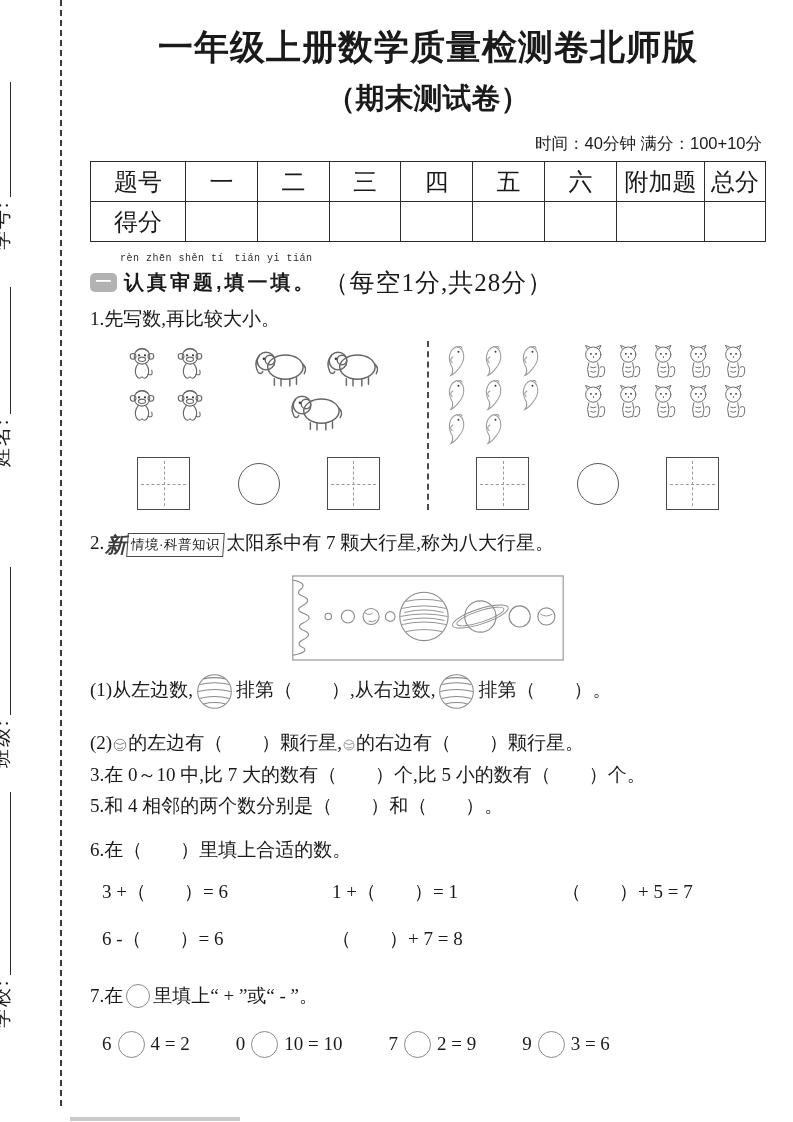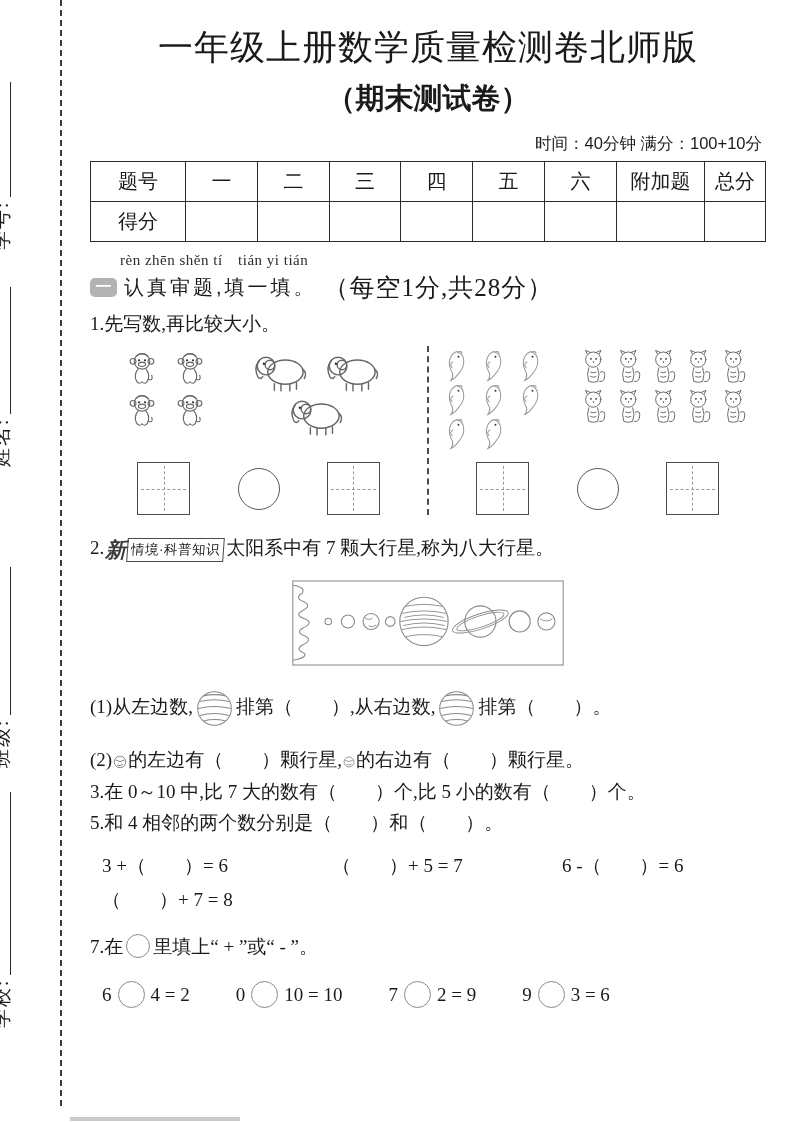--- a/index.html
+++ b/index.html
@@ -15,36 +15,36 @@
     position:absolute; left:16px; height:30px; display:flex; align-items:flex-end;
     transform:rotate(-90deg); transform-origin:0 100%;
     font-size:19px; letter-spacing:2px; white-space:nowrap;
   }
   .side-label .lbl { line-height:28px; }
   .side-line { flex:1; border-bottom:1.6px solid #2c2c2c; margin:0 2px 5px 4px; }
   .scan-artifact { position:absolute; left:70px; top:1117px; width:170px; height:4px; background:#c9c9c9; }
 
   
   .sheet { position:absolute; left:90px; top:0; width:676px; padding-top:24px; }
-  .title  { font-family:"Liberation Sans","DejaVu Sans",sans-serif; font-weight:normal; font-size:35px; text-align:center; letter-spacing:1px; }
+  .title  { font-family:"Liberation Sans","DejaVu Sans",sans-serif; font-weight:bold; font-size:35px; text-align:center; letter-spacing:1px; }
   .subtitle { font-family:"Liberation Sans","DejaVu Sans",sans-serif; font-weight:bold; font-size:29px; text-align:center; margin-top:8px; }
   .meta { text-align:right; font-size:16.5px; font-family:"Liberation Sans","DejaVu Sans",sans-serif; margin:14px 4px 6px 0; }
 
   table.score { border-collapse:collapse; width:675px; table-layout:fixed; margin-top:2px;
-    font-size:20px; }
+    font-size:24px; }
   table.score td { border:1.4px solid #2b2b2b; height:40px; text-align:center; vertical-align:middle; }
 
   
   .sec { margin-top:9px; }
-  .pinyin { font-size:15px; color:#2c2c2c; font-family:Liberation Serif, serif; margin-left:30px; letter-spacing:0.5px; }
+  .pinyin { font-size:10px; color:#2c2c2c; font-family:Liberation Mono, monospace; margin-left:30px; letter-spacing:0.5px; }
   .sec-row { display:flex; align-items:center; gap:7px; margin-top:1px; }
   .sec-badge { display:inline-flex; align-items:center; justify-content:center; width:27px; height:19px;
     background:#b2b2b2; border-radius:5px; color:#ffffff; font-weight:bold; font-size:16px;
     font-family:"Liberation Sans","DejaVu Sans",sans-serif; flex:0 0 auto; }
-  .sec-title { font-family:"Liberation Sans","DejaVu Sans",sans-serif; font-weight:normal; font-size:20px; letter-spacing:3px; }
+  .sec-title { font-family:"Liberation Sans","DejaVu Sans",sans-serif; font-weight:bold; font-size:20px; letter-spacing:3px; }
   .sec-points { font-size:25px; letter-spacing:1px; }
 
   .q { font-size:19px; margin-top:2px; line-height:1.55; }
   .q.first { margin-top:5px; }
 
   
   .q1-fig { display:flex; margin-top:8px; }
   .panel { flex:1; padding:4px 0 0 0; }
   .panel + .panel { border-left:2px dashed #4a4a4a; }
   .panel-animals { display:flex; justify-content:center; align-items:flex-start; gap:34px; min-height:106px; }
@@ -63,21 +63,21 @@
   
   .new-badge { display:inline-flex; align-items:center; margin:0 2px 0 1px; vertical-align:middle; }
   .new-badge .xin { font-style:italic; font-weight:bold; font-size:21px; color:#3d3d3d; margin-right:1px; }
   .new-box { border:1.4px solid #4a4a4a; font-size:13.5px; padding:0.5px 3px; letter-spacing:0.5px; transform:skewX(-4deg);
     font-family:"Liberation Sans","DejaVu Sans",sans-serif; color:#222; }
   .solar-wrap { text-align:center; margin-top:14px; }
   .inline-icon { vertical-align:middle; margin:0 3px; }
   .sub-q { font-size:19px; margin-top:19px; line-height:1.5; }
 
   
-  .eq-grid { display:grid; grid-template-columns:230px 230px auto; row-gap:8px; margin-top:15px; padding-left:12px; font-size:19px; }
+  .eq-grid { display:grid; grid-template-columns:230px 230px auto; row-gap:21px; margin-top:15px; padding-left:12px; font-size:19px; }
   .q7-head { display:flex; align-items:center; gap:3px; }
   .op-circle { display:inline-block; width:27px; height:27px; border:1.2px solid #8a8a8a; border-radius:50%; background:#fff; vertical-align:middle; }
   .op-circle.small { width:24px; height:24px; }
   .q7-row { display:flex; gap:46px; margin-top:20px; padding-left:12px; font-size:19px; align-items:center; }
   .q7-item { display:flex; align-items:center; gap:6px; }
   svg.lineart { overflow:visible; }
 </style>
 </head>
 <body>
 
@@ -361,47 +361,49 @@
           <path d="M72.5,37.5 q4.5,3 7.5,0 M76,45.5 q4.5,2 7.5,-1"></path>
           <path d="M113,26 Q131,22 149,26 M109,33 Q131,28 153,33 M107.5,41 Q131,36 154.5,41 M109,49 Q131,44 153,49 M113,56 Q131,52 149,56"></path>
           <path d="M111.5,37 Q131,32 150.5,37 M110.5,45 Q131,40 151.5,45"></path>
           <ellipse cx="187" cy="41" rx="29" ry="7.5" transform="rotate(-18 187 41)"></ellipse>
           <ellipse cx="187" cy="41" rx="24.5" ry="5.6" transform="rotate(-18 187 41)"></ellipse>
           <path d="M246.5,38.5 q6,4 12,0"></path>
         </g>
       </svg>
     </div>
 
-    <div class="sub-q" style="margin-top:20px;">
+    <div class="sub-q" style="margin-top:8px;">
       <span>(1)从左边数,</span><svg class="inline-icon lineart" width="37" height="37">
           <use href="#sym-jupiter" xlink:href="#sym-jupiter"></use>
         </svg><span>排第（　　）,从右边数,</span><svg class="inline-icon lineart" width="37" height="37">
           <use href="#sym-jupiter" xlink:href="#sym-jupiter"></use>
         </svg><span>排第（　　）。</span>
     </div>
 
     <div class="sub-q">
       <span>(2)</span><svg class="inline-icon lineart" width="14" height="14" style="margin:0 1px;">
           <use href="#sym-planet-small" xlink:href="#sym-planet-small"></use>
         </svg><span>的左边有（　　）颗行星,</span><svg class="inline-icon lineart" width="12" height="12" style="margin:0 1px;">
           <use href="#sym-planet-small" xlink:href="#sym-planet-small"></use>
         </svg><span>的右边有（　　）颗行星。</span>
     </div>
 
     <div class="q">3.在 0～10 中,比 7 大的数有（　　）个,比 5 小的数有（　　）个。</div>
     <div class="q">5.和 4 相邻的两个数分别是（　　）和（　　）。</div>
 
+    <div class="q" style="margin-top:14px;">6.在（　　）里填上合适的数。</div>
     <div class="eq-grid">
       <span>3 +（　　）= 6</span>
+      <span>1 +（　　）= 1</span>
       <span>（　　）+ 5 = 7</span>
       <span>6 -（　　）= 6</span>
       <span>（　　）+ 7 = 8</span>
     </div>
 
-    <div class="q q7-head" style="margin-top:19px;">
+    <div class="q q7-head" style="margin-top:29px;">
       <span>7.在</span>
       <span class="op-circle small"></span>
       <span>里填上“ + ”或“ - ”。</span>
     </div>
     <div class="q7-row">
       <span class="q7-item">
           <span>6</span>
           <span class="op-circle"></span>
           <span>4 = 2</span>
         </span>

